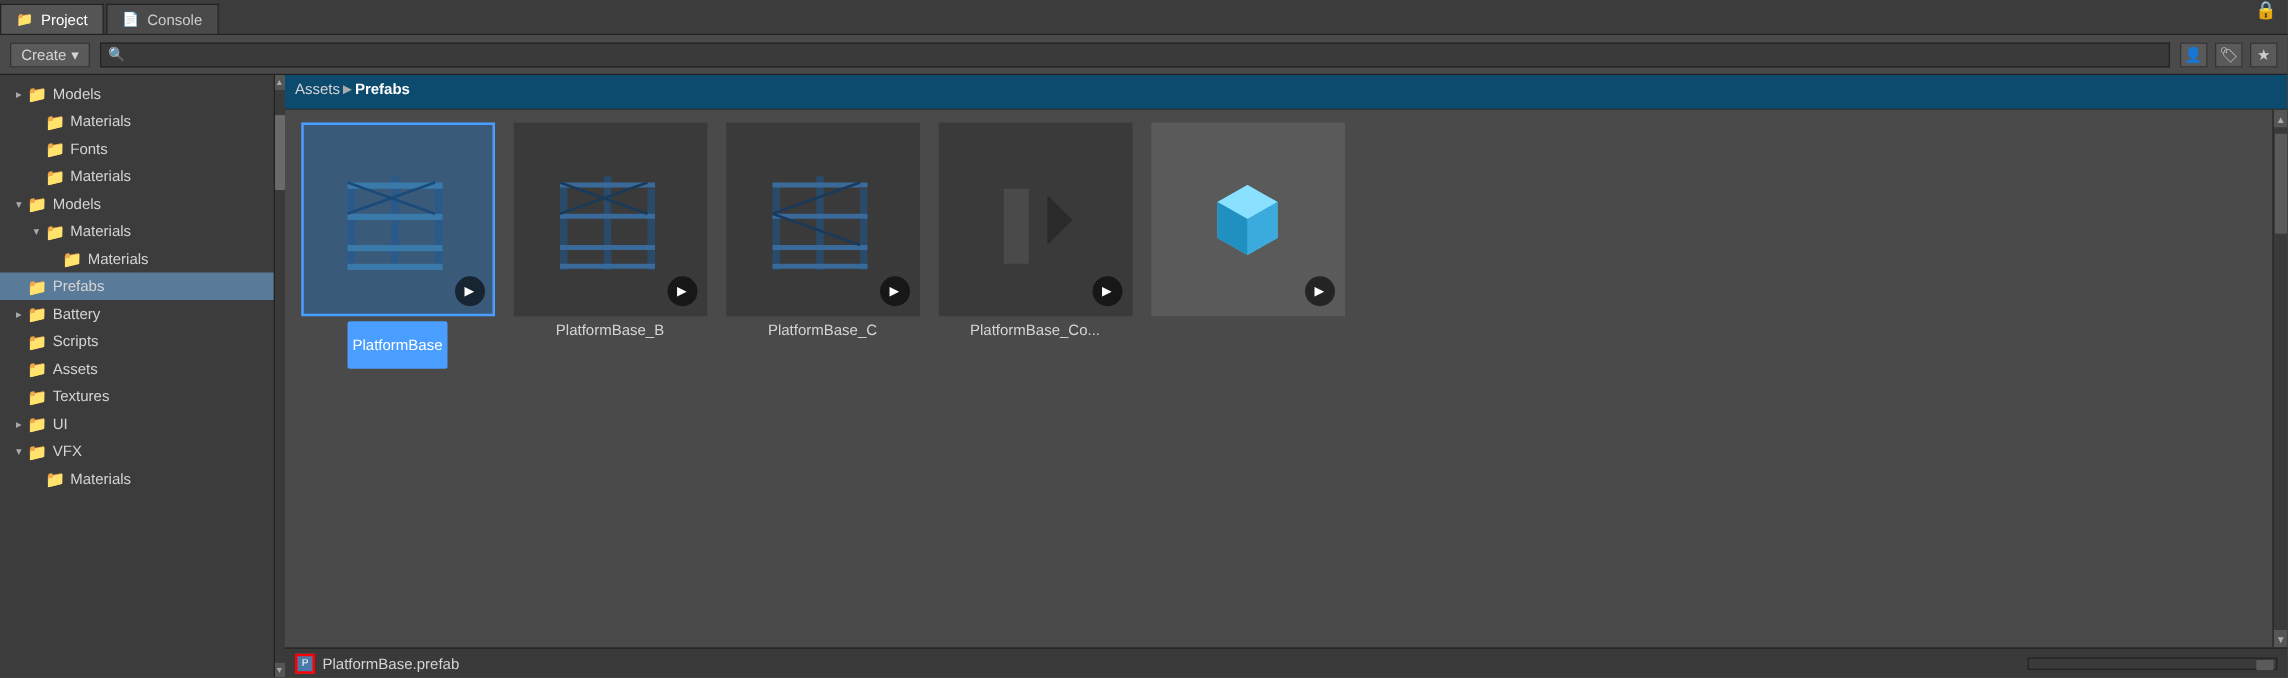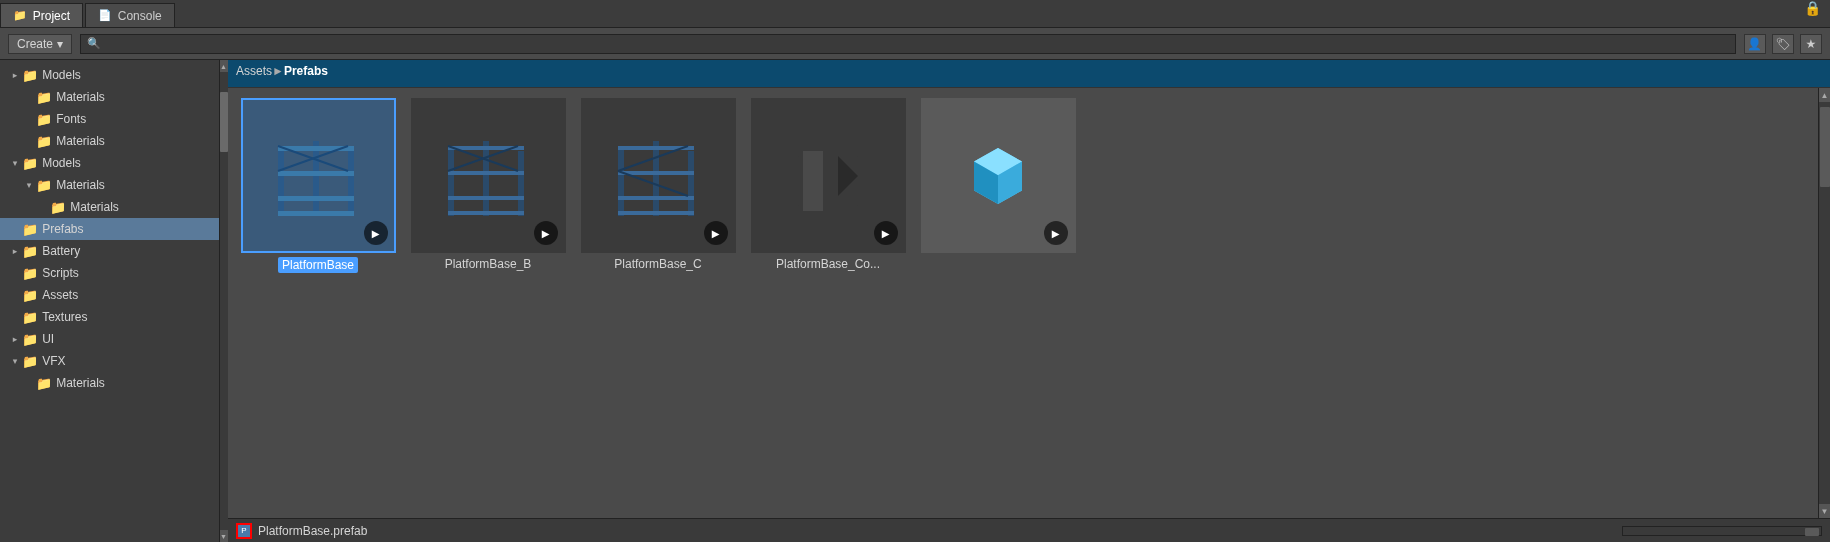--- a/index.html
+++ b/index.html
@@ -230,21 +230,21 @@
       text-align: center;
       max-width: 155px;
       overflow: hidden;
       text-overflow: ellipsis;
       white-space: nowrap;
     }
 
     .asset-item.selected .asset-label {
       background: #4a9eff;
       color: #fff;
-      padding: 1px 4px;
+      padding: 12px 4px;
       border-radius: 2px;
     }
 
     
     .play-overlay {
       position: absolute;
       bottom: 6px;
       right: 6px;
       width: 24px;
       height: 24px;

